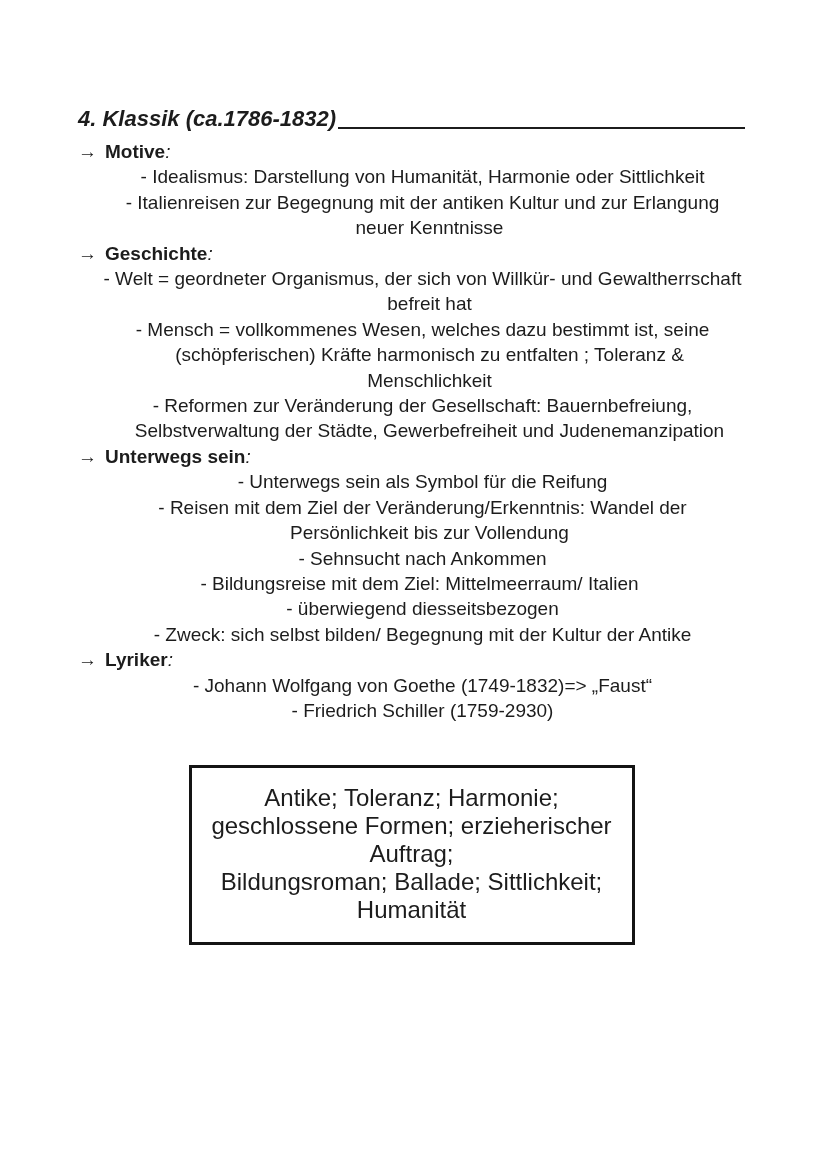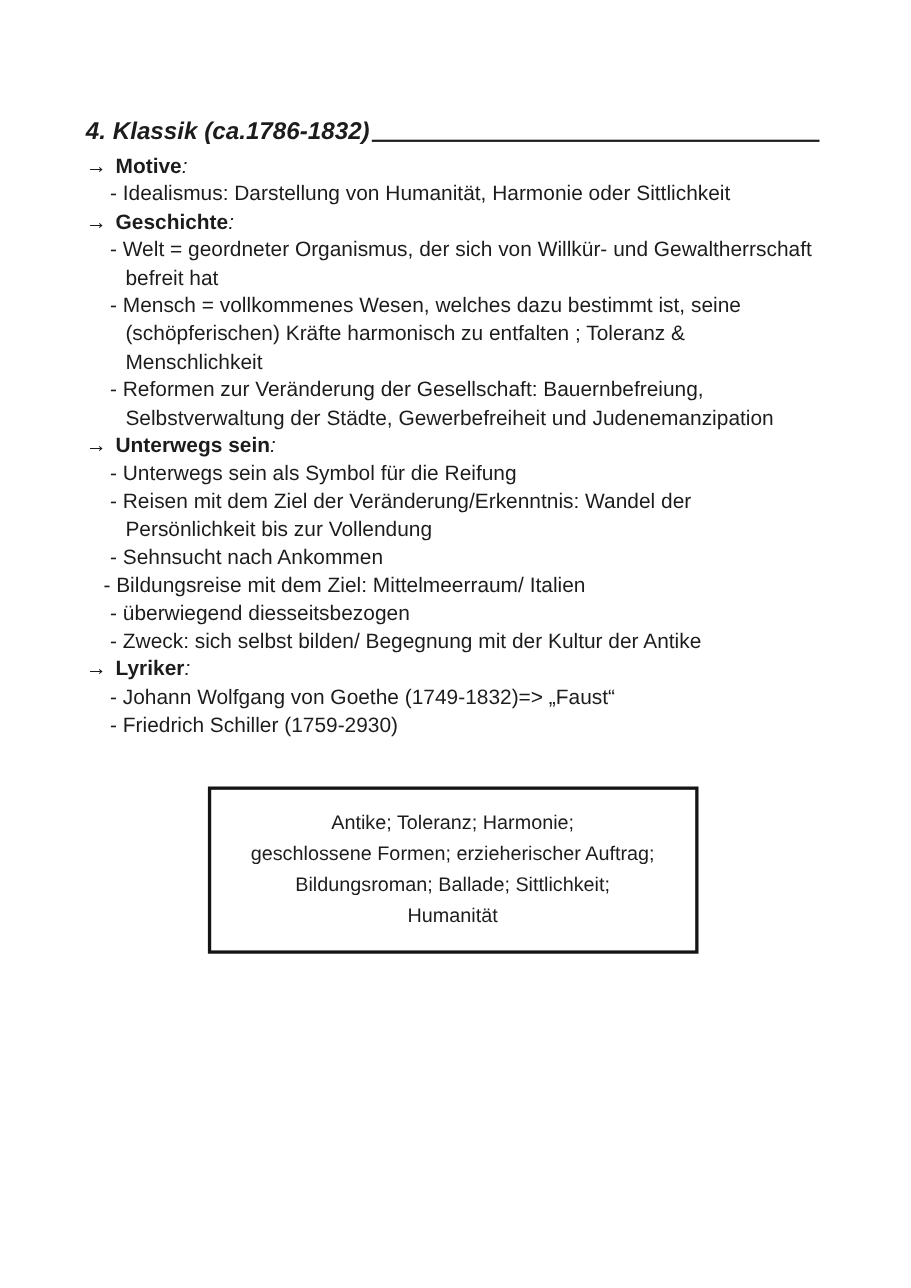--- a/index.html
+++ b/index.html
@@ -49,52 +49,54 @@
   }
   .heading-text {
     font-weight: bold;
   }
   .heading-colon {
     font-style: italic;
   }
   .item {
     padding-left: 36px;
     text-indent: -14px;
+    text-align: center;
   }
   .item--outdent {
     padding-left: 30px;
   }
   .summary-box {
     box-sizing: border-box;
     width: 446px;
     margin: 42px auto 0;
     border: 3px solid #141414;
     padding: 16px 10px 18px;
     text-align: center;
-    font-size: 18px;
+    font-size: 24px;
     line-height: 28px;
   }
 </style>
 </head>
 <body>
 
 <div class="page">
 
   <div class="title-row">
     <span>4. Klassik (ca.1786-1832)</span>
     <span class="title-underline"></span>
   </div>
 
   <div class="content">
 
     <div class="heading">
       <span class="arrow">→</span>
       <span><span class="heading-text">Motive</span><span class="heading-colon">:</span></span>
     </div>
     <div class="item">- Idealismus: Darstellung von Humanität, Harmonie oder Sittlichkeit</div>
+    <div class="item">- Italienreisen zur Begegnung mit der antiken Kultur und zur Erlangung neuer Kenntnisse</div>
 
     <div class="heading">
       <span class="arrow">→</span>
       <span><span class="heading-text">Geschichte</span><span class="heading-colon">:</span></span>
     </div>
     <div class="item">- Welt = geordneter Organismus, der sich von Willkür- und Gewaltherrschaft befreit hat</div>
     <div class="item">- Mensch = vollkommenes Wesen, welches dazu bestimmt ist, seine (schöpferischen) Kräfte harmonisch zu entfalten ; Toleranz &amp; Menschlichkeit</div>
     <div class="item">- Reformen zur Veränderung der Gesellschaft: Bauernbefreiung, Selbstverwaltung der Städte, Gewerbefreiheit und Judenemanzipation</div>
 
     <div class="heading">

